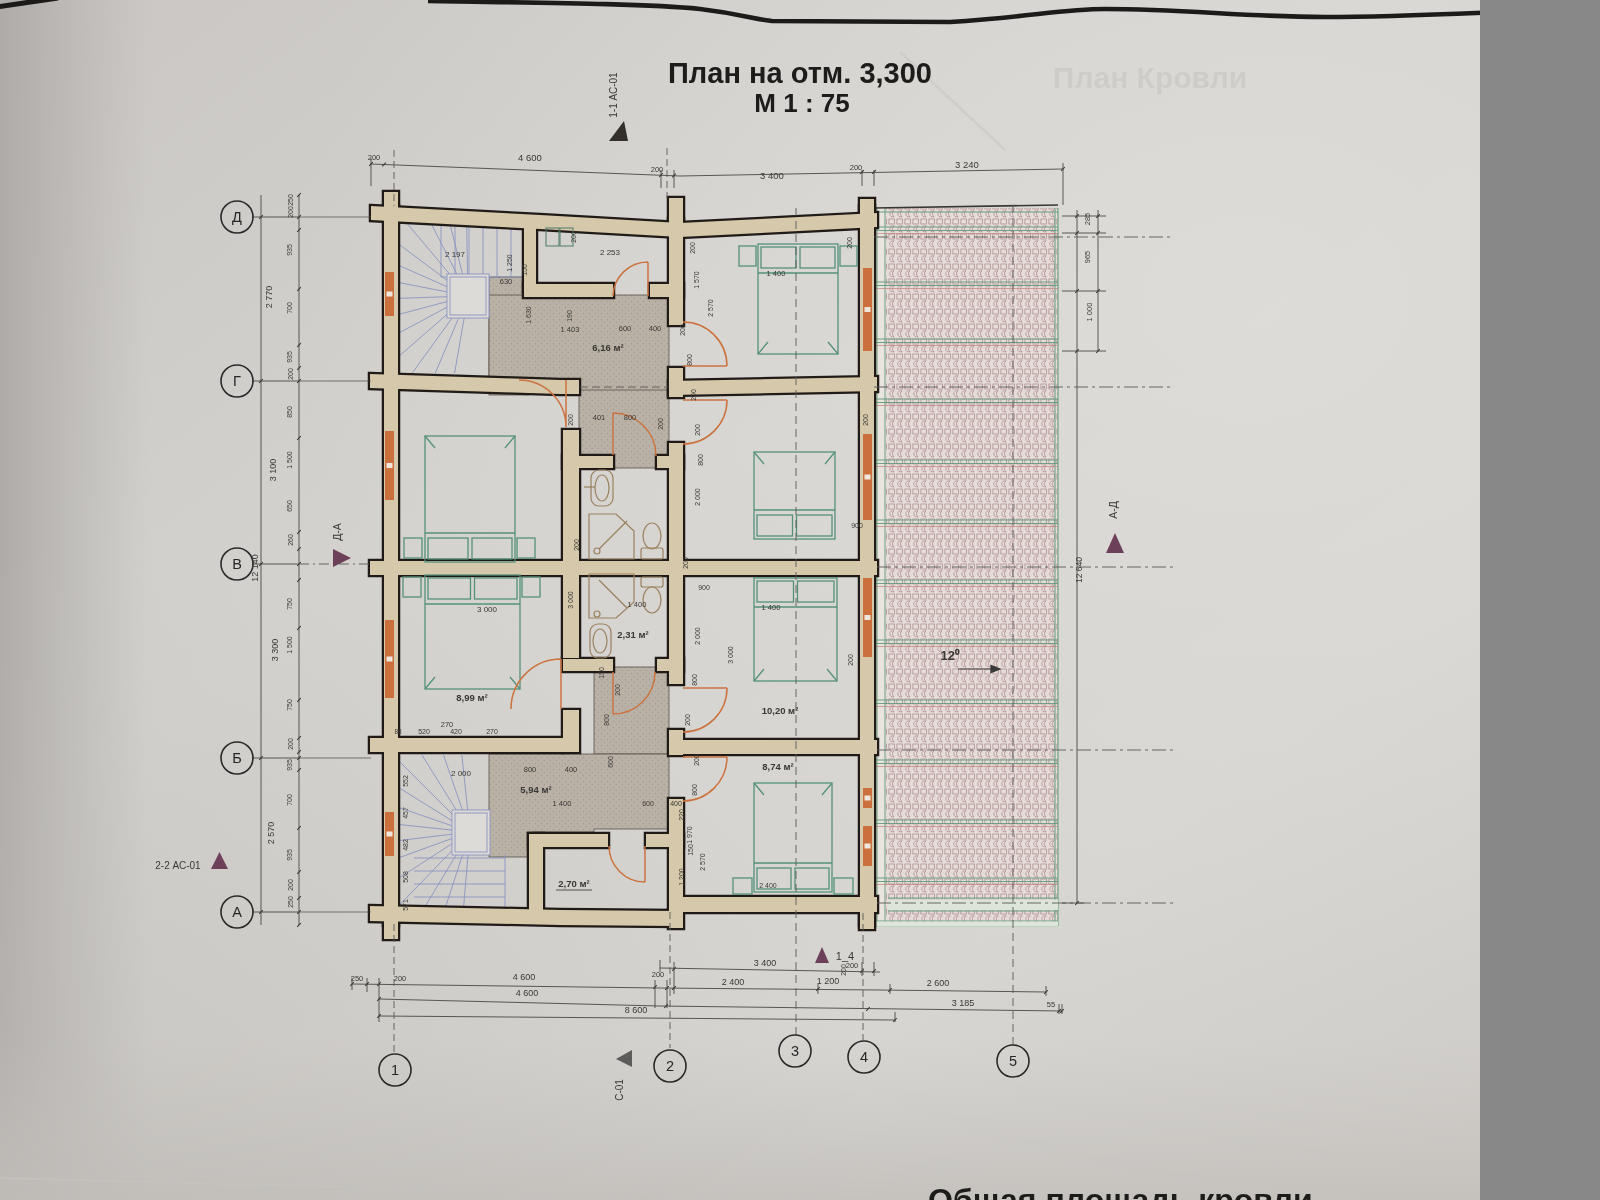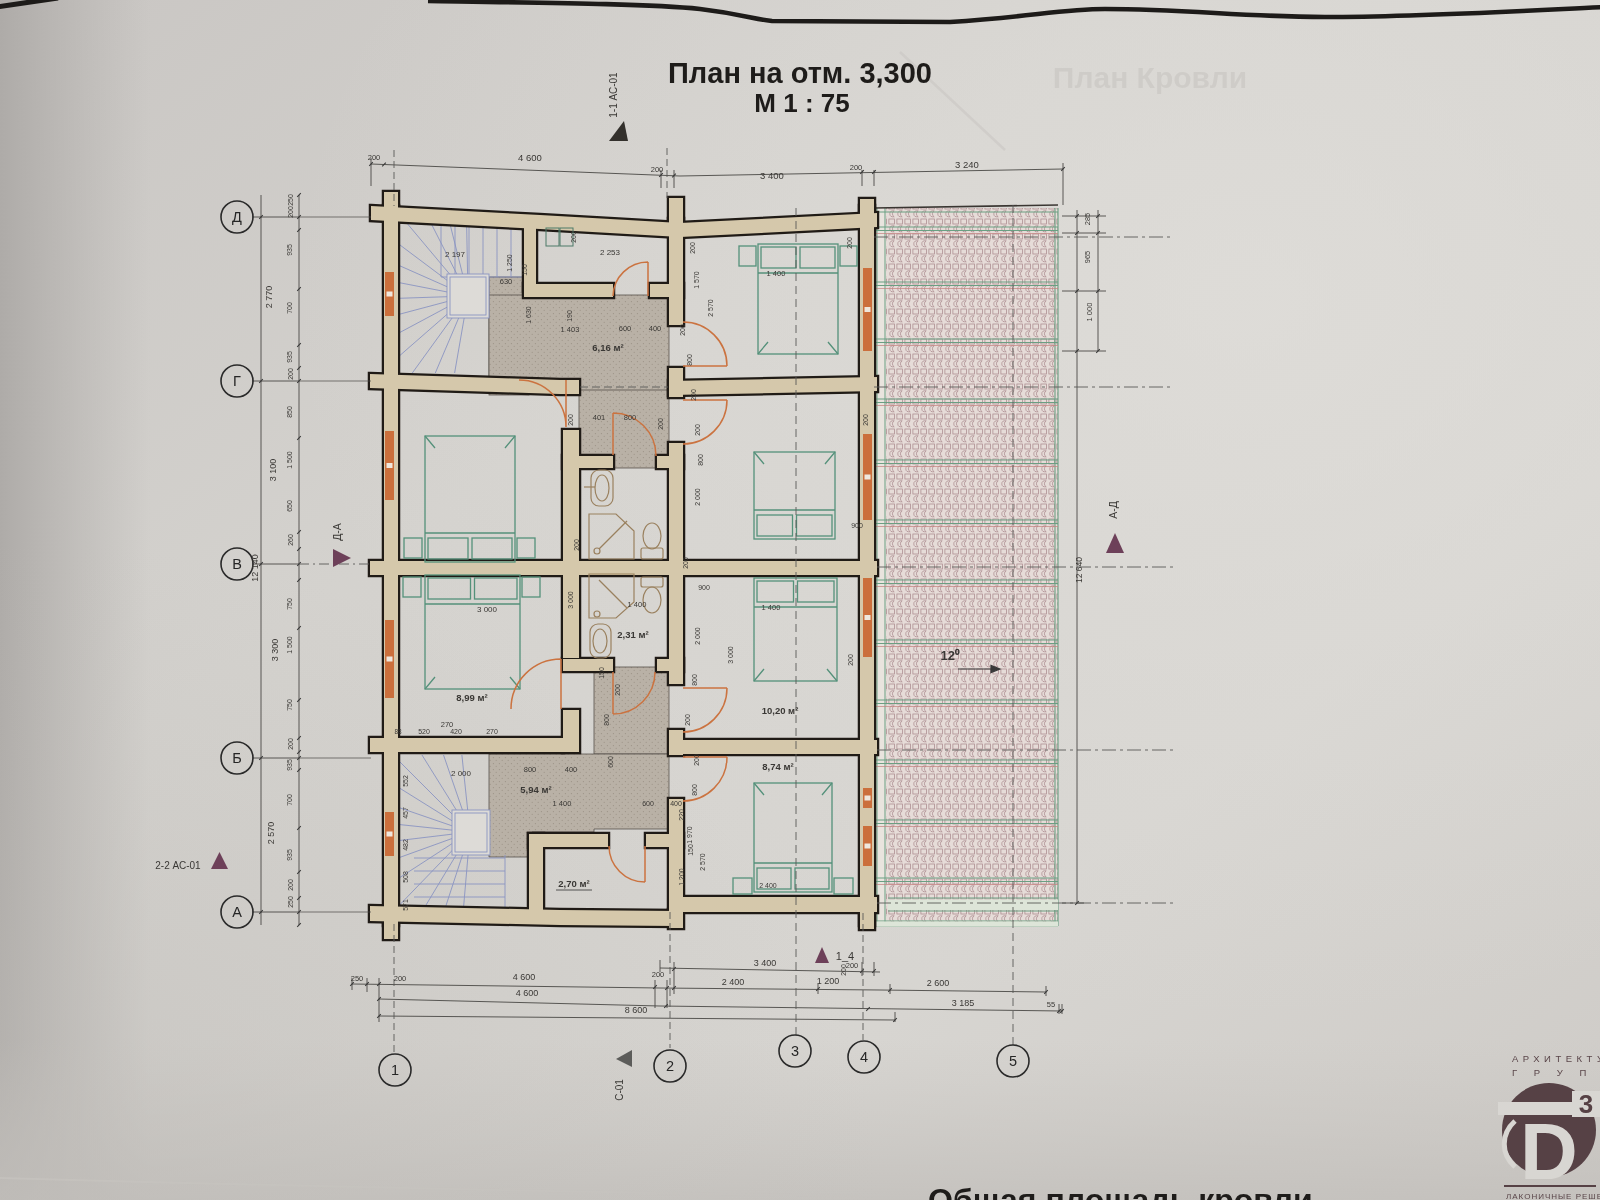--- a/index.html
+++ b/index.html
@@ -1,14 +1,14 @@
 <!DOCTYPE html>
 <html><head><meta charset="utf-8"><style>
 html,body{margin:0;padding:0;background:#888;}
-#pg{width:1600px;height:1200px;overflow:hidden;position:relative;font-family:"Liberation Sans",sans-serif;}
+#pg{width:1480px;height:1200px;overflow:hidden;position:relative;font-family:"Liberation Sans",sans-serif;}
 #pg svg{filter:blur(0.35px);}
 text{font-family:"Liberation Sans",sans-serif;}
 .ti{fill:#1e1c1a;}
 .dt{fill:#3a3835;}
 .dt2{fill:#3a3835;}
 .bt{fill:#262626;}
 .ghost{fill:#c6c3bf;opacity:0.55;}
 .lg{fill:#5a464a;}
 .lgD{font-family:"Liberation Sans",sans-serif;}
 </style></head>

